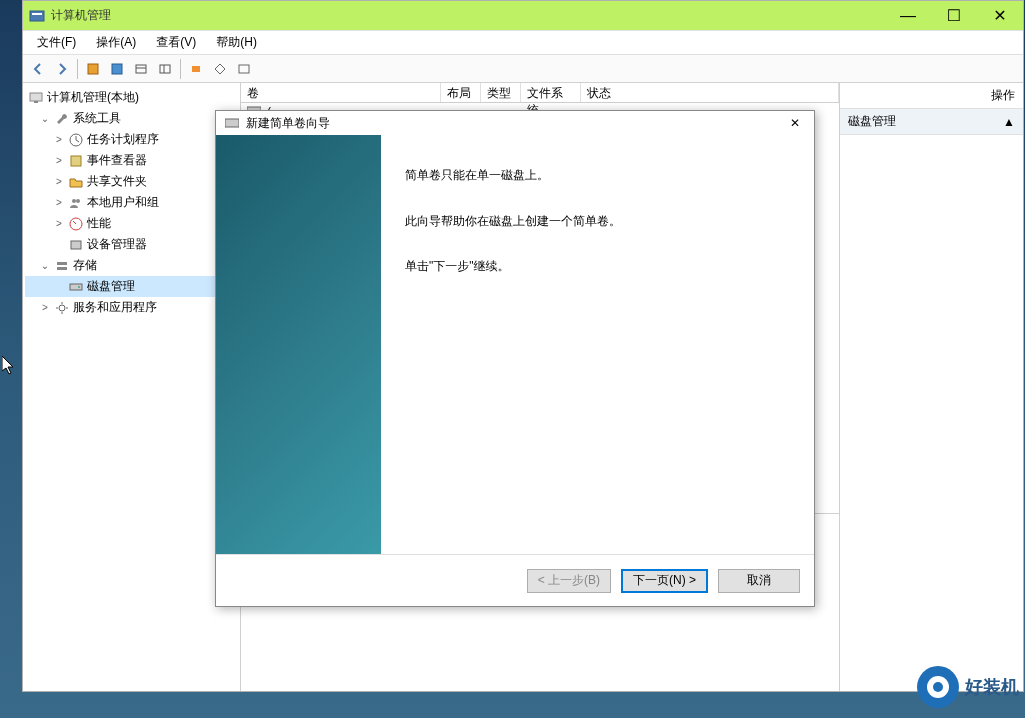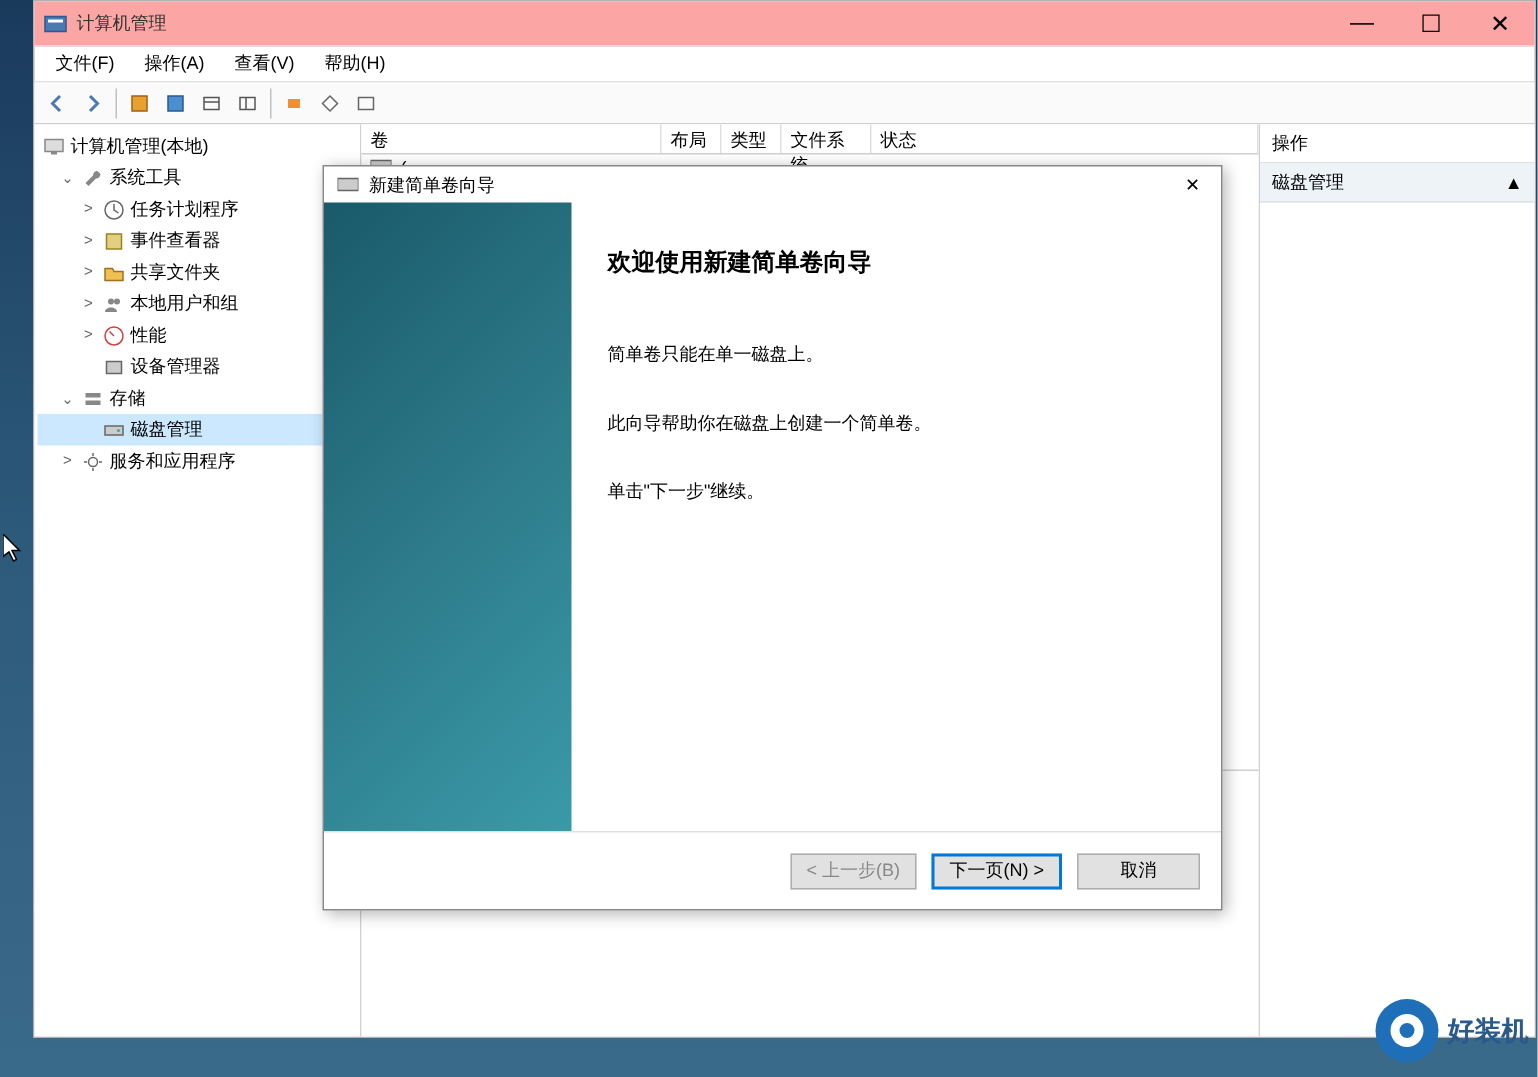--- a/index.html
+++ b/index.html
@@ -1,20 +1,20 @@
 <!DOCTYPE html>
 <html><head>
 <meta charset="utf-8">
 <style>
 * { margin: 0; padding: 0; box-sizing: border-box; font-family: "Microsoft YaHei", "Segoe UI", sans-serif; }
 body { background: linear-gradient(to bottom, #1a3a5c 0%, #2d5a7a 50%, #3a6a8a 100%); width: 1025px; height: 718px; overflow: hidden; position: relative; }
 
 .window { position: absolute; left: 22px; top: 0; width: 1002px; height: 692px; background: #ffffff; border: 1px solid #b0b0b0; display: flex; flex-direction: column; }
 
-.titlebar { height: 30px; background: #fca5a5; display: flex; align-items: center; padding: 0 0 0 6px; border-bottom: 1px solid #e0e0e0; }
+.titlebar { height: 30px; background: #bef264; display: flex; align-items: center; padding: 0 0 0 6px; border-bottom: 1px solid #e0e0e0; }
 .titlebar-icon { width: 16px; height: 16px; display: inline-flex; align-items: center; justify-content: center; margin-right: 6px; }
 .titlebar-title { font-size: 12px; color: #333; flex: 1; }
 .win-controls { display: flex; }
 .win-btn { width: 46px; height: 30px; display: flex; align-items: center; justify-content: center; cursor: pointer; }
 
 .menubar { height: 24px; display: flex; align-items: center; padding: 0 4px; font-size: 12px; border-bottom: 1px solid #e0e0e0; }
 .menu-item { padding: 3px 10px; cursor: pointer; }
 
 .toolbar { height: 28px; display: flex; align-items: center; padding: 0 4px; gap: 2px; border-bottom: 1px solid #d0d0d0; background: #fafafa; }
 .tool-btn { width: 22px; height: 22px; display: flex; align-items: center; justify-content: center; cursor: pointer; border: 1px solid transparent; }
@@ -34,21 +34,21 @@
 .list-col { padding: 2px 6px; border-right: 1px solid #e0e0e0; }
 .disk-area { flex: 1; position: relative; }
 .disk-row { display:flex; align-items:center; padding:2px 6px; font-size:12px; gap:6px; }
 .disk-icon { width:14px; height:14px; display:inline-flex; }
 .disk-info { position:absolute; left:0; top:280px; padding:6px; font-size:12px; line-height:1.5; }
 .disk-info2 { position:absolute; left:0; top:410px; padding:6px; font-size:12px; line-height:1.5; border-top:1px solid #d0d0d0; width:100%; }
 .disk-legend { position:absolute; bottom:2px; left:4px; font-size:12px; display:flex; gap:12px; align-items:center; border-top:1px solid #d0d0d0; width:100%; padding-top:4px; }
 .legend-box { width:12px; height:12px; display:inline-block; margin-right:4px; border:1px solid #333; }
 
 .right-panel { width: 184px; border-left: 1px solid #d0d0d0; background: #ffffff; }
-.right-header { font-size: 12px; padding: 4px 8px; border-bottom: 1px solid #e0e0e0; background: #fff; }
+.right-header { font-size: 12px; padding: 4px 8px; border-bottom: 1px solid #e0e0e0; background: #fff; text-align: right; }
 .right-sect { background: #eef3f8; padding: 4px 8px; font-size: 12px; border-bottom: 1px solid #e0e0e0; display:flex; justify-content:space-between; align-items:center; }
 .right-item { padding: 6px 20px; font-size: 12px; cursor: pointer; display:flex; justify-content:space-between; align-items:center; }
 
 .wizard { position: absolute; left: 215px; top: 110px; width: 600px; height: 497px; background: #ffffff; border: 1px solid #888; box-shadow: 2px 2px 10px rgba(0,0,0,0.3); display: flex; flex-direction: column; z-index: 100; }
 .wizard-title { height: 24px; display: flex; align-items: center; padding: 0 8px; font-size: 12px; }
 .wizard-title-text { flex: 1; }
 .wizard-close { width: 22px; height: 18px; display: flex; align-items: center; justify-content: center; cursor: pointer; }
 .wizard-body { flex: 1; display: flex; }
 .wizard-side { width: 165px; background: linear-gradient(135deg, #1a5a6a 0%, #2d7a8a 50%, #3a9aa8 100%); }
 .wizard-main { flex: 1; padding: 30px 24px; }
@@ -342,21 +342,20 @@
         </svg>
       </span>
     <span class="wizard-title-text">新建简单卷向导</span>
     <div class="wizard-close">
         <span>✕</span>
       </div>
   </div>
   <div class="wizard-body">
     <div class="wizard-side"></div>
     <div class="wizard-main">
-      <div class="wizard-heading">欢迎使用新建简单卷向导</div>
       <div class="wizard-text">简单卷只能在单一磁盘上。</div>
       <div class="wizard-text">此向导帮助你在磁盘上创建一个简单卷。</div>
       <div class="wizard-text">单击"下一步"继续。</div>
     </div>
   </div>
   <div class="wizard-footer">
     <button class="wizard-btn" disabled="">&lt; 上一步(B)</button>
     <button class="wizard-btn default">下一页(N) &gt;</button>
     <button class="wizard-btn">取消</button>
   </div>

